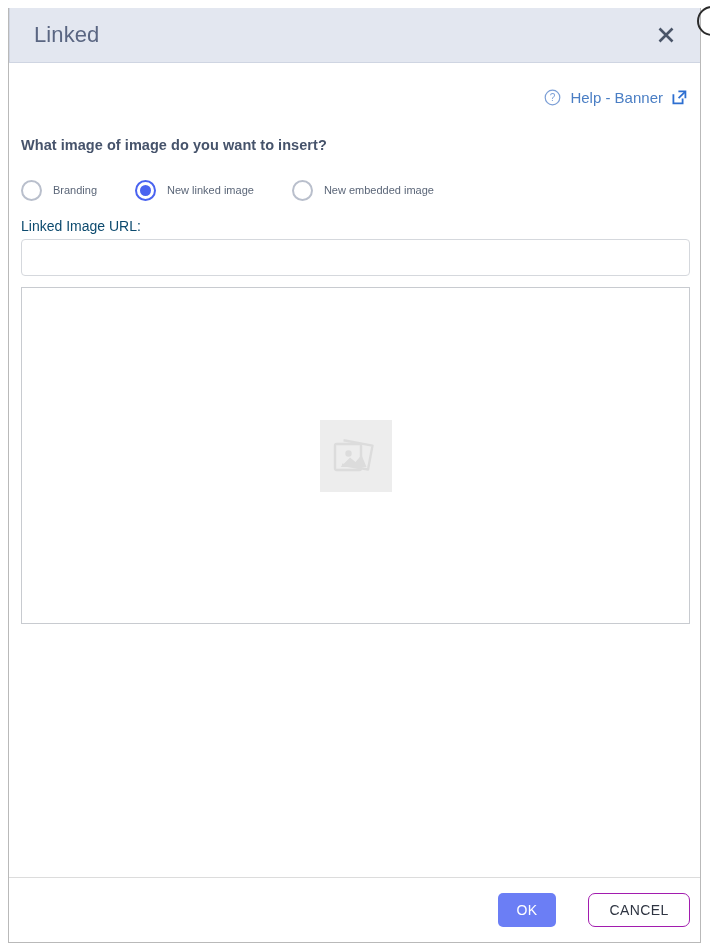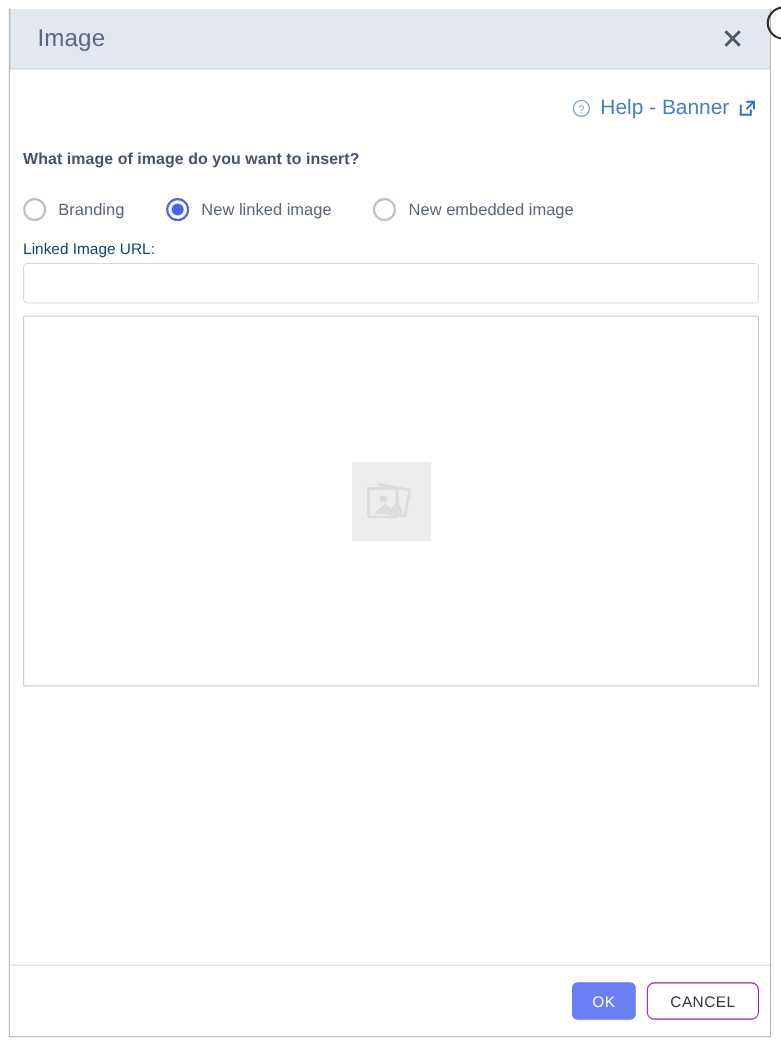--- a/index.html
+++ b/index.html
@@ -82,21 +82,21 @@
   .help-row {
     position: absolute;
     right: 13px;
     top: 81px;
     display: flex;
     align-items: center;
     gap: 9px;
     cursor: pointer;
   }
   .help-text {
-    font-size: 19px;
+    font-size: 15px;
     color: #4a7ec4;
     white-space: nowrap;
     line-height: 1;
   }
   .help-row svg { display: block; }
 
   
   .question {
     position: absolute;
     left: 12px;
@@ -140,21 +140,21 @@
     position: absolute;
     left: 50%;
     top: 50%;
     width: 11px;
     height: 11px;
     margin: -5.5px 0 0 -5.5px;
     border-radius: 50%;
     background: #4a63f0;
   }
   .radio-label {
-    font-size: 15px;
+    font-size: 11px;
     color: #5b6678;
     white-space: nowrap;
     line-height: 1;
   }
 
   .field-label {
     position: absolute;
     left: 12px;
     top: 211px;
     font-size: 14px;
@@ -214,21 +214,21 @@
   }
   .footer {
     position: absolute;
     left: 0;
     top: 870px;
     width: 693px;
     height: 64px;
     display: flex;
     align-items: center;
     justify-content: flex-end;
-    gap: 10px;
+    gap: 32px;
     padding-right: 12px;
     box-sizing: border-box;
   }
   .btn {
     font-family: "Liberation Sans", sans-serif;
     font-size: 14px;
     letter-spacing: 0.4px;
     cursor: pointer;
     box-sizing: border-box;
   }
@@ -248,21 +248,21 @@
     border: 1px solid #a21caf;
     border-radius: 7px;
   }
 </style>
 </head>
 <body>
 
 <div id="dialog">
 
   <div class="dlg-header">
-    <div class="dlg-title">Image</div>
+    <div class="dlg-title">Linked</div>
     <button class="close-btn" aria-label="Close">
       <svg width="20" height="20" viewBox="0 0 20 20">
         <path d="M3.5 3.5 L16.5 16.5 M16.5 3.5 L3.5 16.5" stroke="#4a5568" stroke-width="2.6" stroke-linecap="butt"></path>
       </svg>
     </button>
   </div>
 
   <div class="help-row">
     <svg width="17" height="17" viewBox="0 0 17 17">
       <circle cx="8.5" cy="8.5" r="7.3" fill="none" stroke="#7c9fd6" stroke-width="1.2"></circle>

